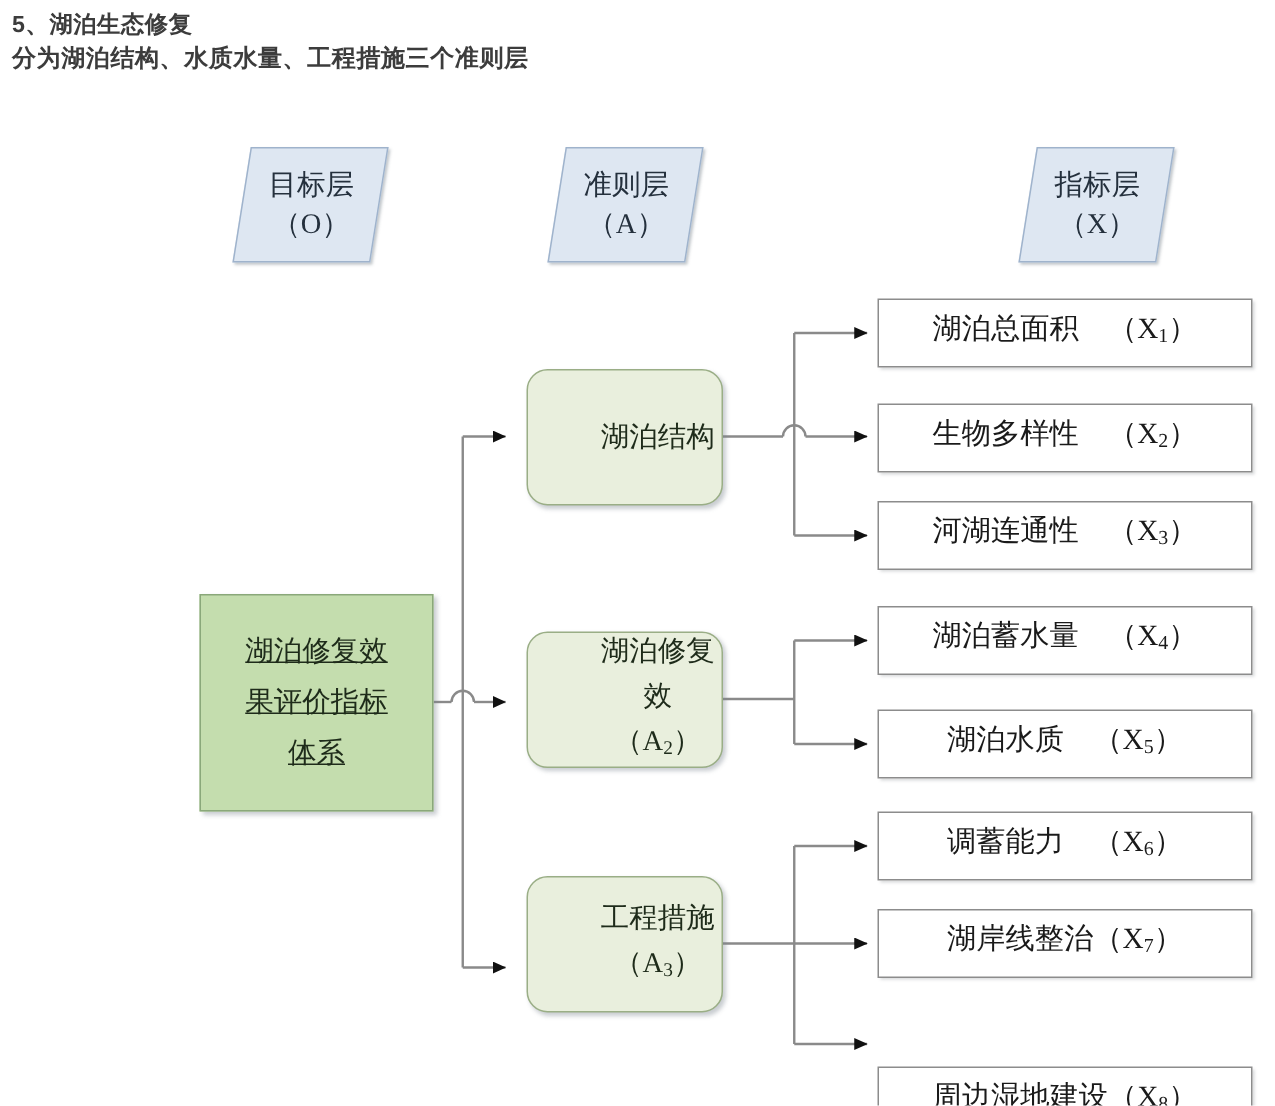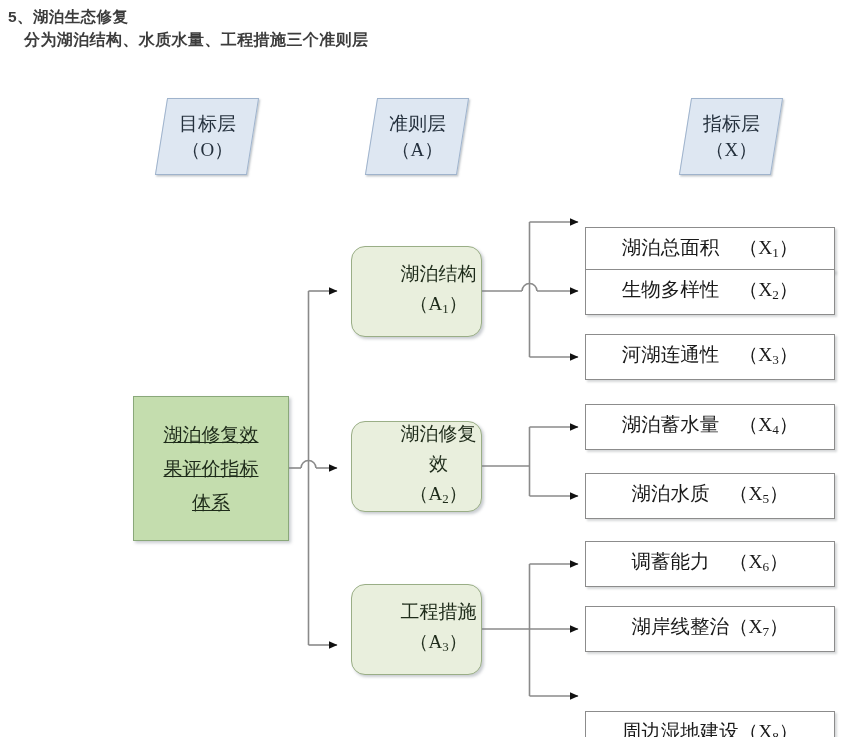--- a/index.html
+++ b/index.html
@@ -12,21 +12,21 @@
     position:relative;
   }
   #headings{position:absolute;left:8px;top:6px;}
   .h-line{
     font-family:"Liberation Sans",sans-serif;
     font-weight:bold;
     color:#3c3c3c;
     letter-spacing:.4px;
   }
   .h1{font-size:15.5px;line-height:22px;}
-  .h2{font-size:16px;line-height:24px;margin-left:16px;}
+  .h2{font-size:16px;line-height:24px;}
 
   #canvas{position:absolute;left:0;top:0;width:850px;height:737px;}
   svg.wires{position:absolute;left:0;top:0;width:850px;height:737px;}
 
   .node{position:absolute;box-sizing:border-box;display:flex;
         align-items:center;justify-content:center;text-align:center;}
 
   
   .layer-hdr{
     background:#dee7f2;
@@ -137,39 +137,38 @@
     <div class="txt">
       <div>湖泊修复效</div>
       <div>果评价指标</div>
       <div>体系</div>
     </div>
   </div>
 
   <div class="node crit" style="left:351px;top:246px;width:131px;height:91px;">
     <div class="txt">
       <div>湖泊结构</div>
-      <div>（<span>A</span><sub>1</sub>）</div>
     </div>
   </div>
 
   <div class="node crit" style="left:351px;top:421px;width:131px;height:91px;">
     <div class="txt">
       <div>湖泊修复效</div>
       <div>（<span>A</span><sub>2</sub>）</div>
     </div>
   </div>
 
   <div class="node crit" style="left:351px;top:584px;width:131px;height:91px;">
     <div class="txt">
       <div>工程措施</div>
       <div>（<span>A</span><sub>3</sub>）</div>
     </div>
   </div>
 
-  <div class="node ind" style="left:585px;top:199px;width:250px;height:46px;margin-top:28px;">
+  <div class="node ind" style="left:585px;top:199px;width:250px;height:46px;">
     <div class="txt"><span>湖泊总面积</span>　（<span>X</span><sub>1</sub>）</div>
   </div>
 
   <div class="node ind" style="left:585px;top:269px;width:250px;height:46px;">
     <div class="txt"><span>生物多样性</span>　（<span>X</span><sub>2</sub>）</div>
   </div>
 
   <div class="node ind" style="left:585px;top:334px;width:250px;height:46px;">
     <div class="txt"><span>河湖连通性</span>　（<span>X</span><sub>3</sub>）</div>
   </div>

